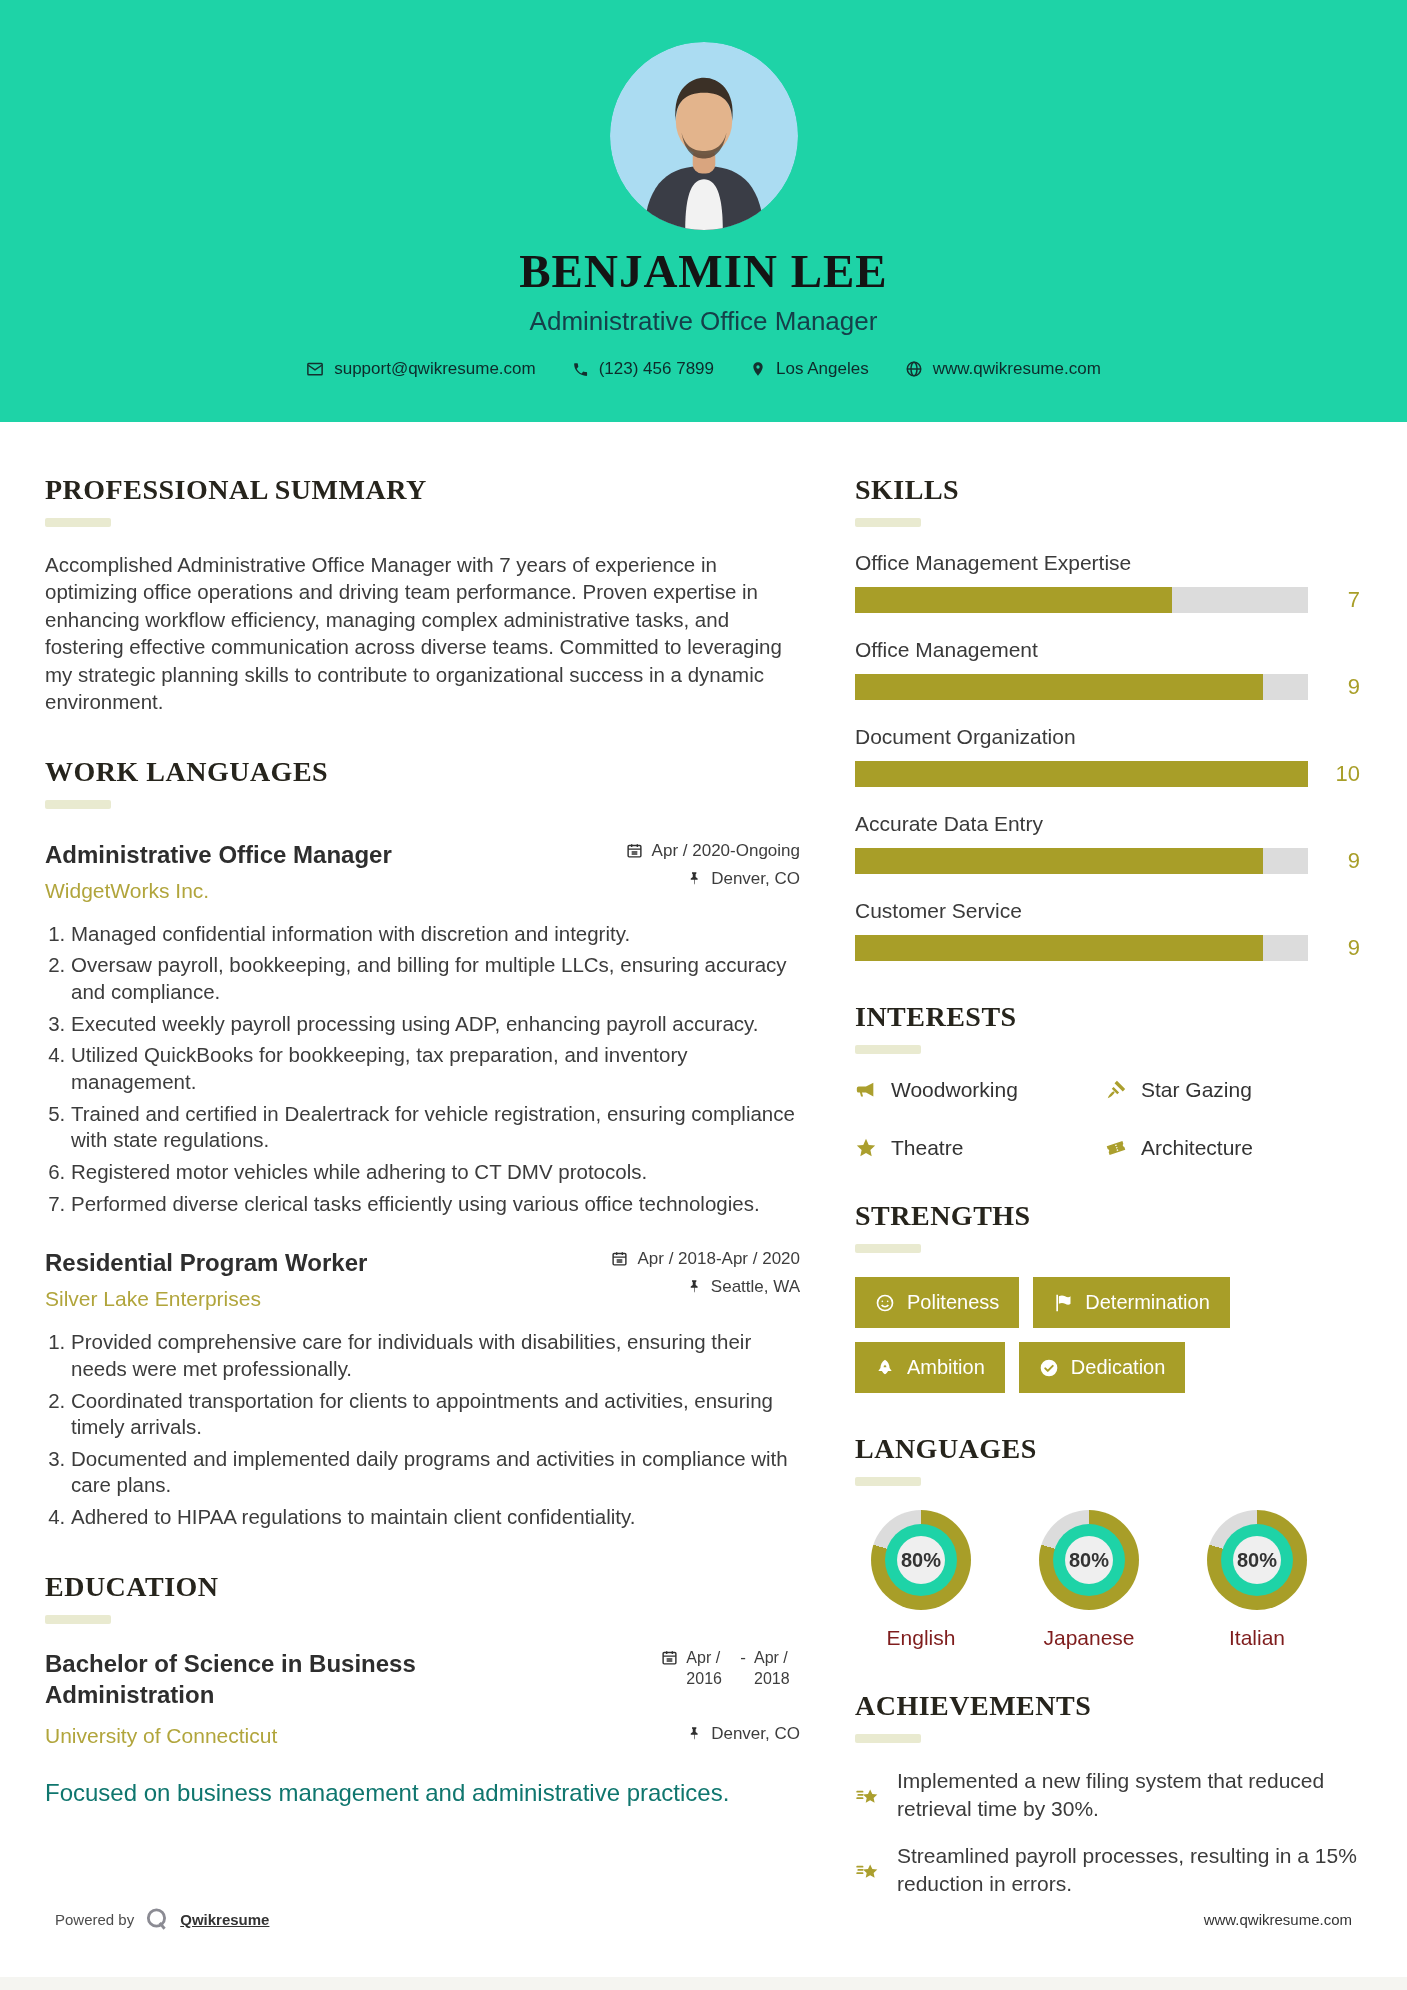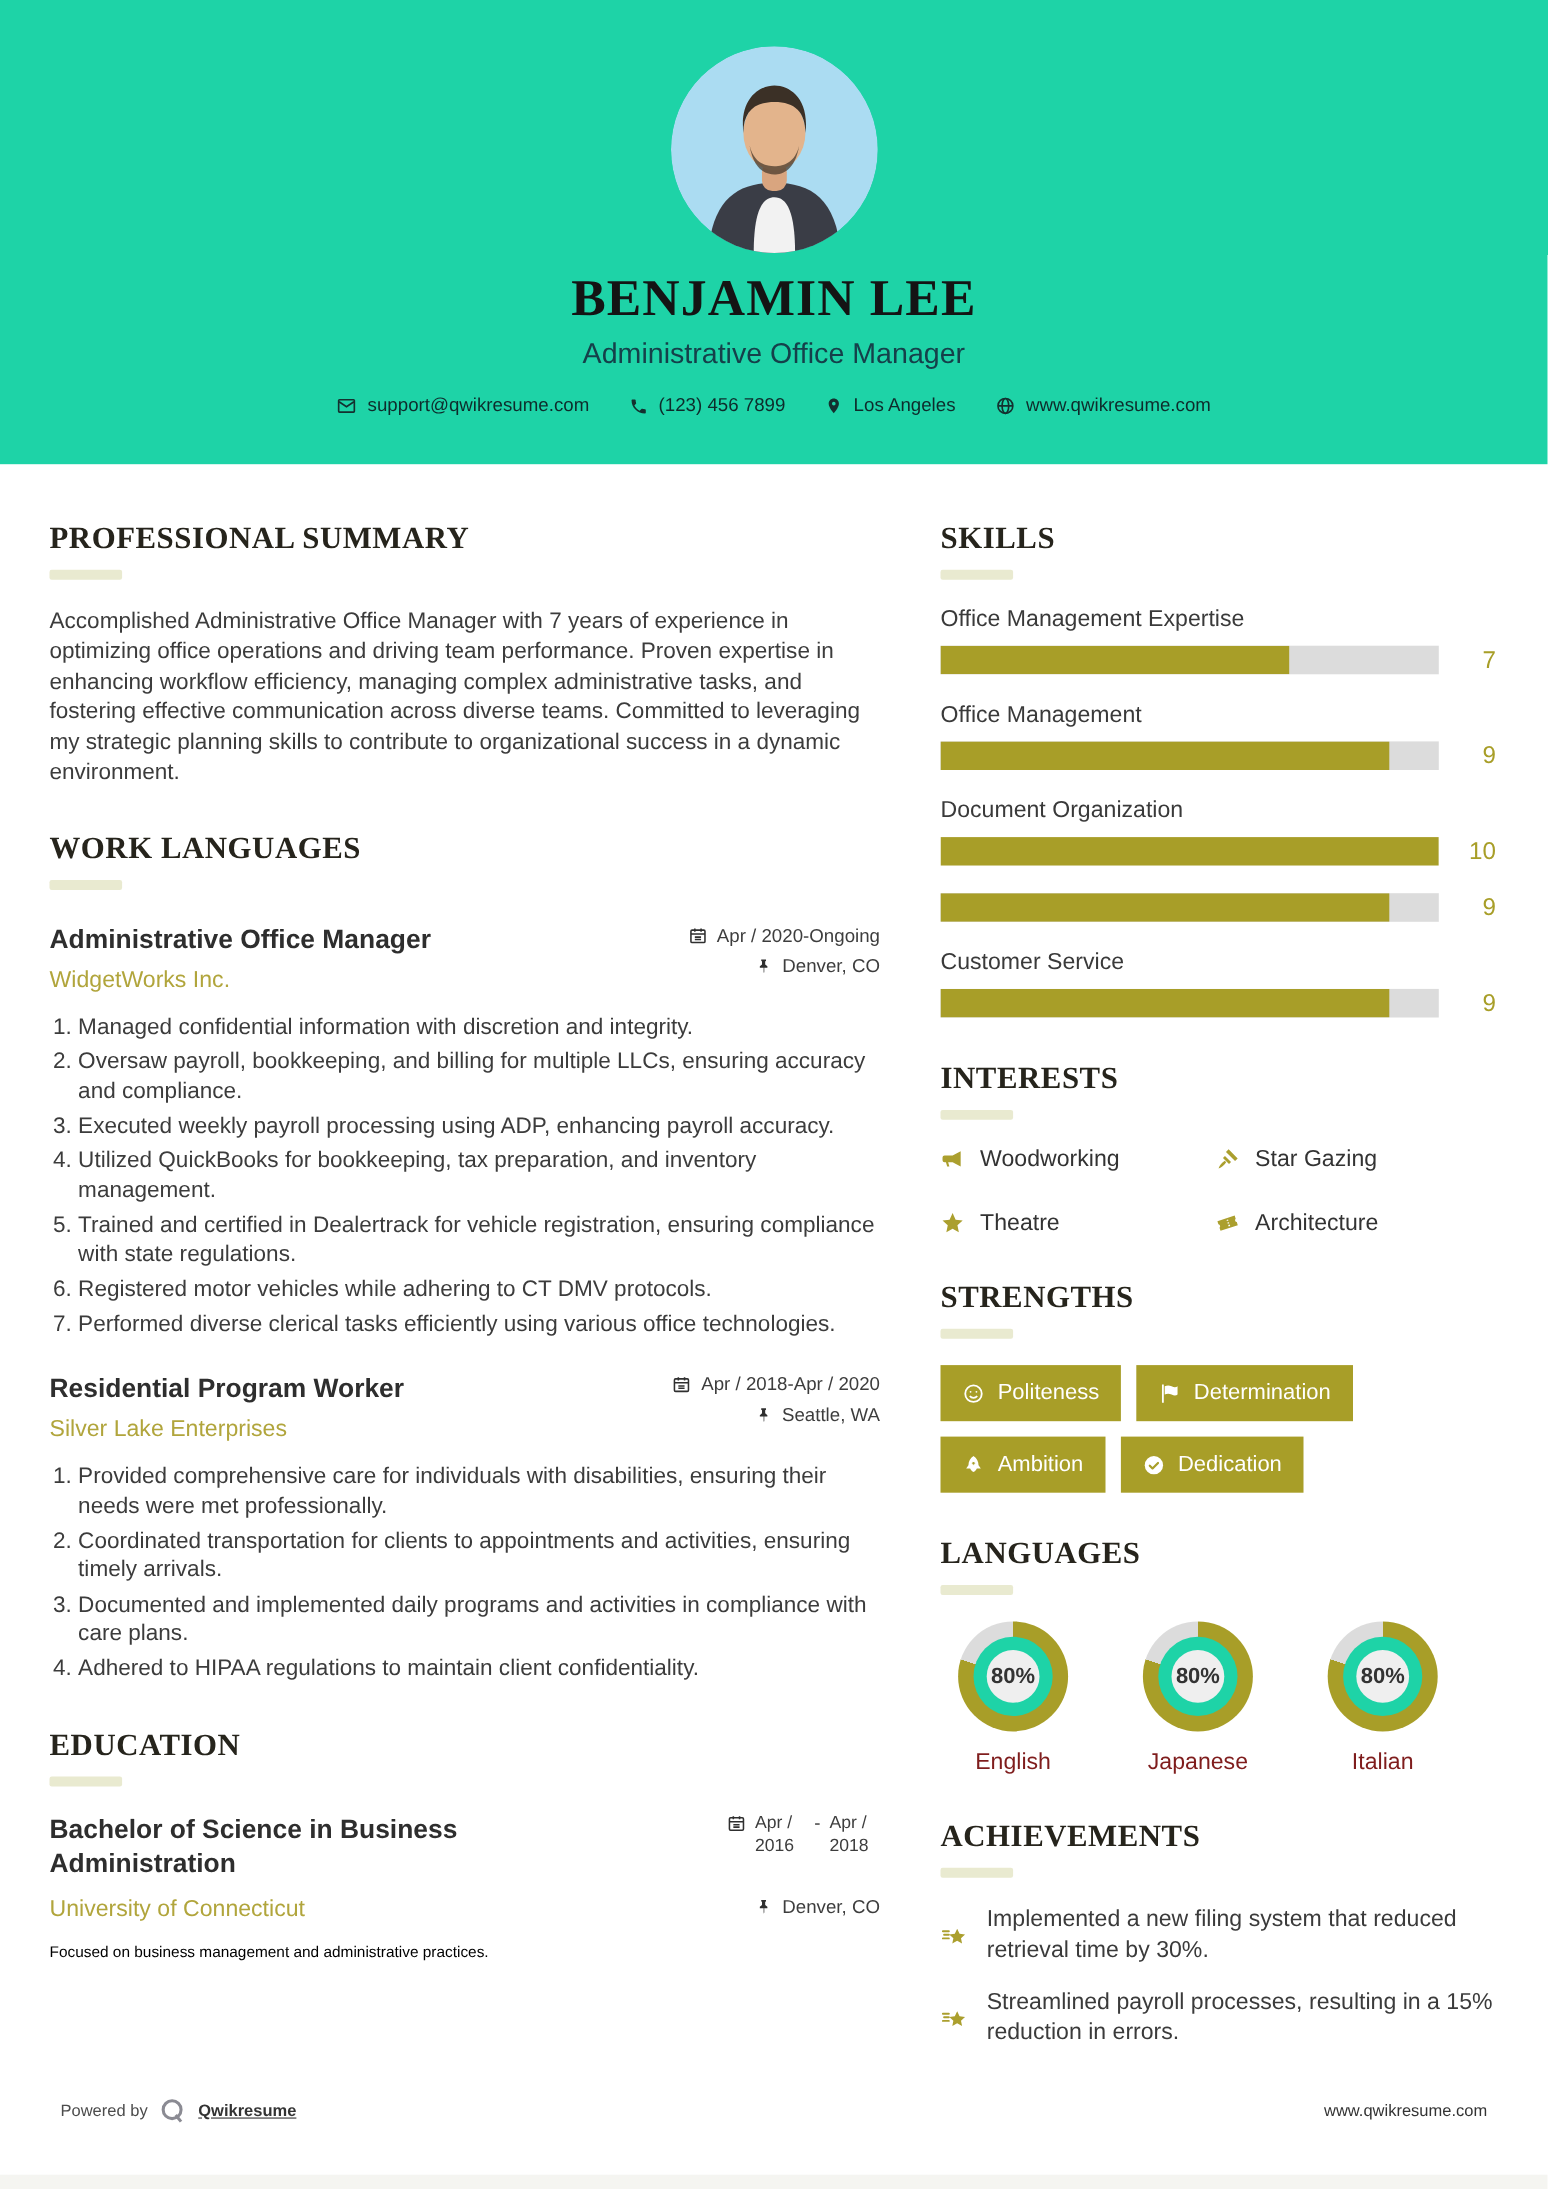--- a/index.html
+++ b/index.html
@@ -32,21 +32,21 @@
   .job:first-of-type { margin-top:6px; }
   .row { display:flex; justify-content:space-between; align-items:flex-start; }
   .job-title { font-size:24px; color:#2e2e2e; font-weight:700; }
   .job-company { font-size:21px; color:#b1a53c; margin-top:10px; }
   .meta { font-size:17px; color:#3d3d3d; display:flex; gap:9px; align-items:flex-start; justify-content:flex-end; }
   .meta .icon { color:#2f2f2f; margin-top:1px; }
   ol.bullets { margin:18px 0 0 0; padding-left:26px; font-size:20.5px; line-height:1.3; color:#3c3c3c; }
   ol.bullets li { margin-bottom:5px; }
   
   .edu-degree { font-size:24px; color:#2e2e2e; font-weight:700; max-width:480px; line-height:1.3; }
-  .edu-desc { font-size:14px; color:#000000; margin-top:18px; }
+  .edu-desc { font-size:24px; color:#0f766e; margin-top:31px; }
   .date-narrow { display:inline-block; width:46px; font-size:16px; line-height:1.3; text-align:left; }
   .edu-dates { display:flex; gap:8px; align-items:flex-start; }
   
   .skill { margin-bottom:25px; }
   .skill-name { font-size:21px; color:#3a3a3a; margin-bottom:12px; }
   .skill-row { display:flex; align-items:center; gap:18px; }
   .skill-track { flex:1; height:26px; background:#dcdcdc; position:relative; overflow:hidden; }
   .skill-fill { height:100%; background:var(--olive,#a89e28); }
   .skill-val { width:34px; text-align:right; font-size:22px; color:#a89e28; }
   
@@ -275,20 +275,21 @@
       <div class="skill">
         <div class="skill-name">Document Organization</div>
         <div class="skill-row">
           <div class="skill-track">
               <div class="skill-fill" style="width: 100%;"></div>
             </div>
           <div class="skill-val">10</div>
         </div>
       </div>
       <div class="skill">
+        <div class="skill-name">Accurate Data Entry</div>
         <div class="skill-row">
           <div class="skill-track">
               <div class="skill-fill" style="width: 90%;"></div>
             </div>
           <div class="skill-val">9</div>
         </div>
       </div>
       <div class="skill">
         <div class="skill-name">Customer Service</div>
         <div class="skill-row">

